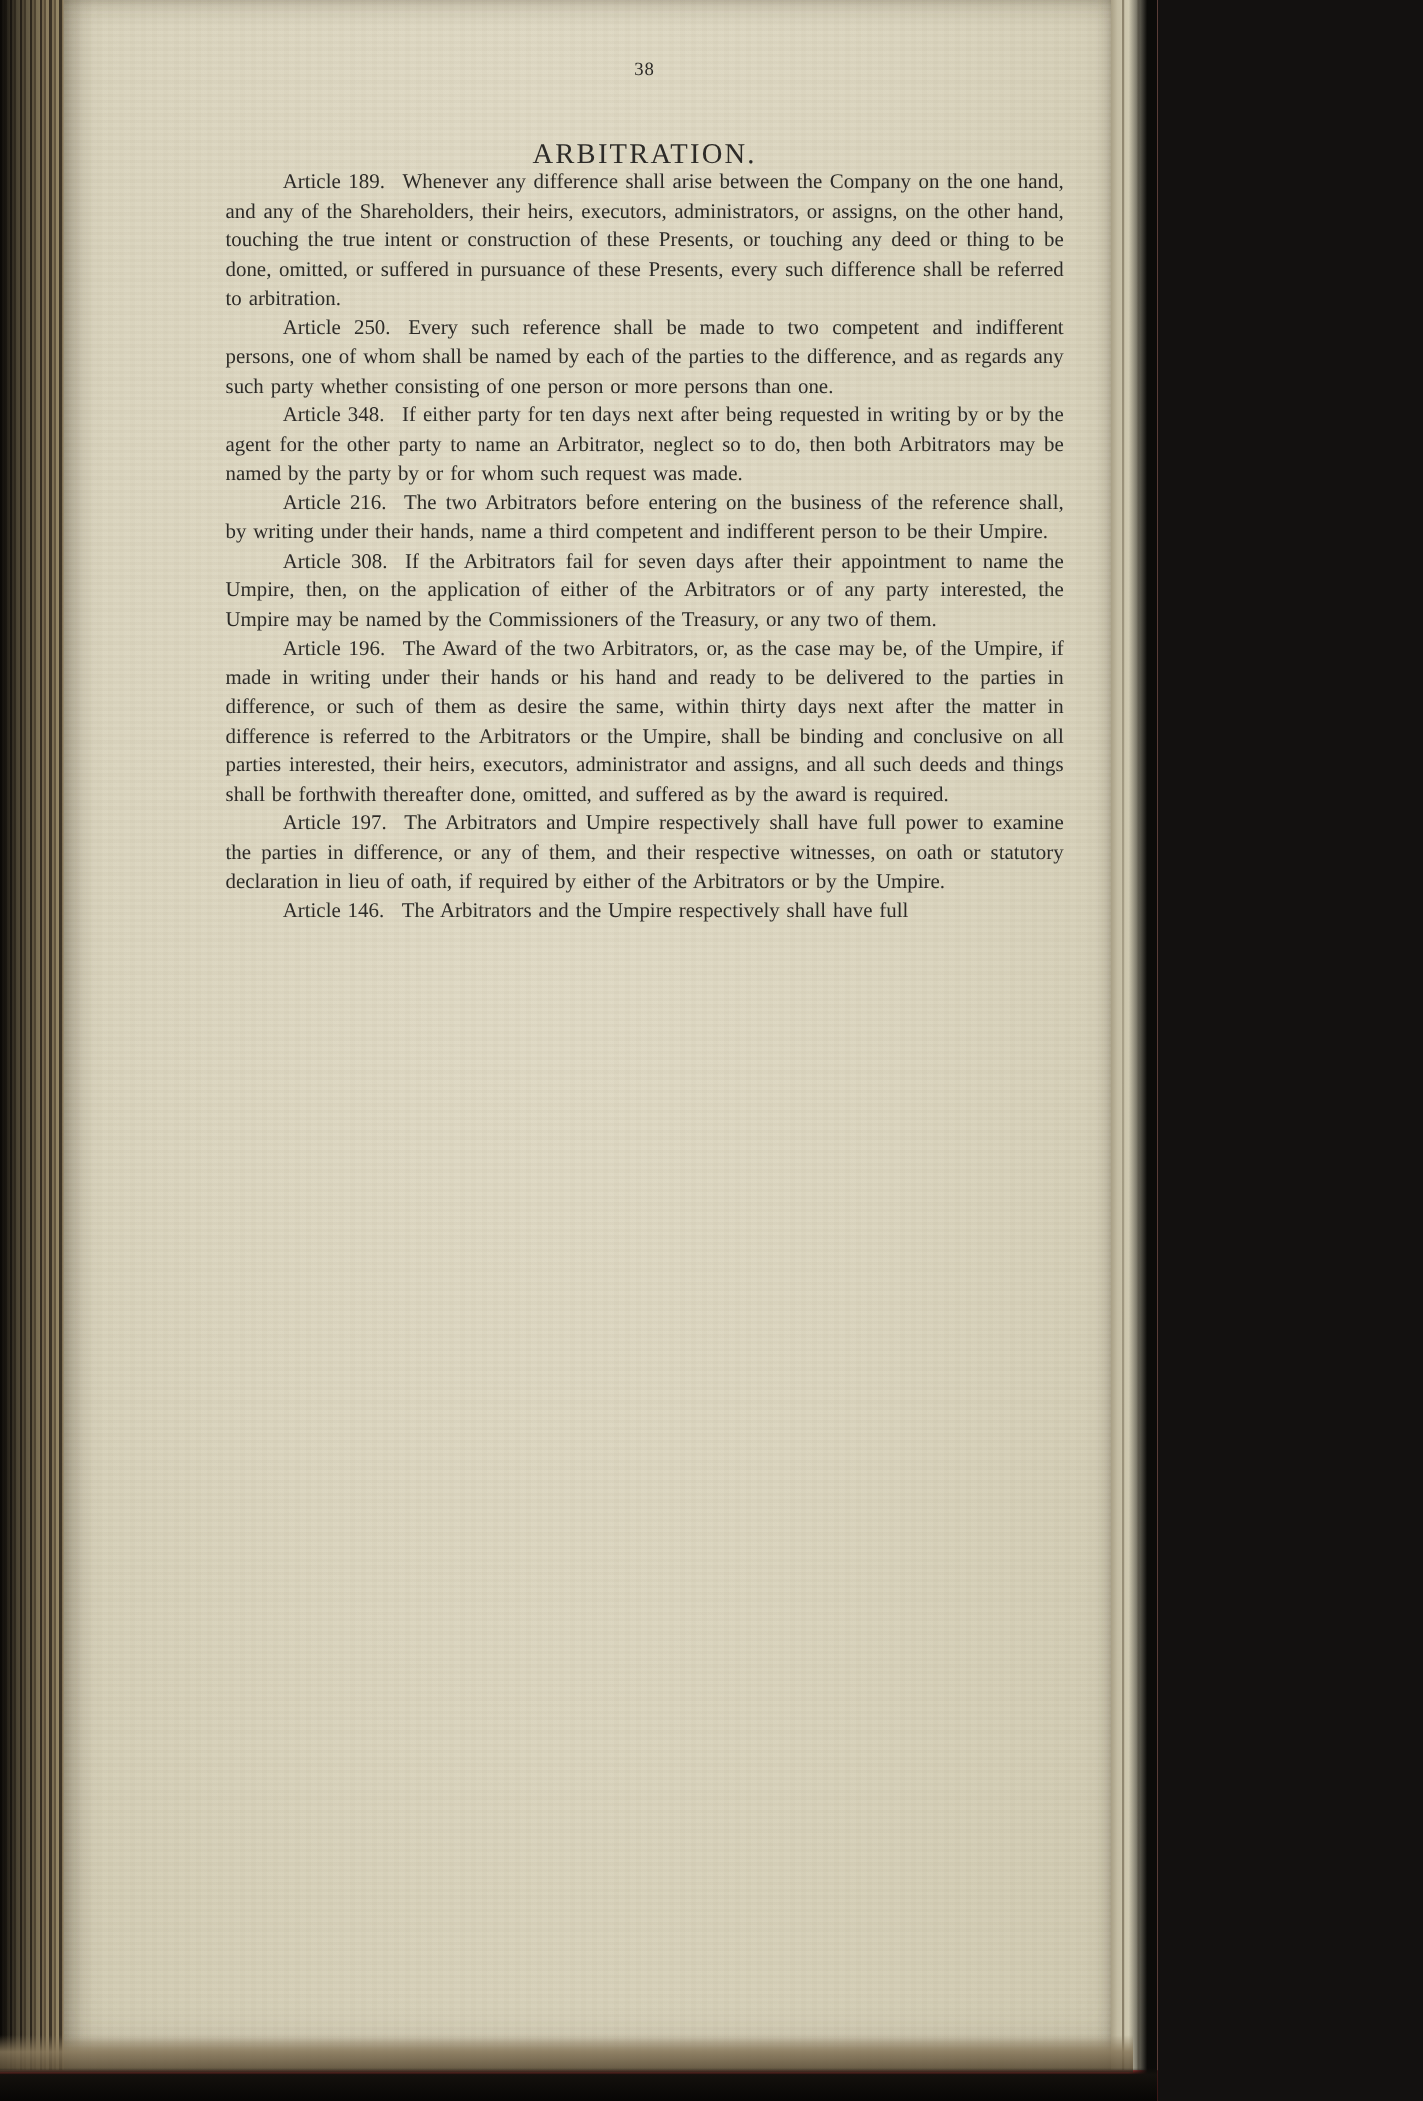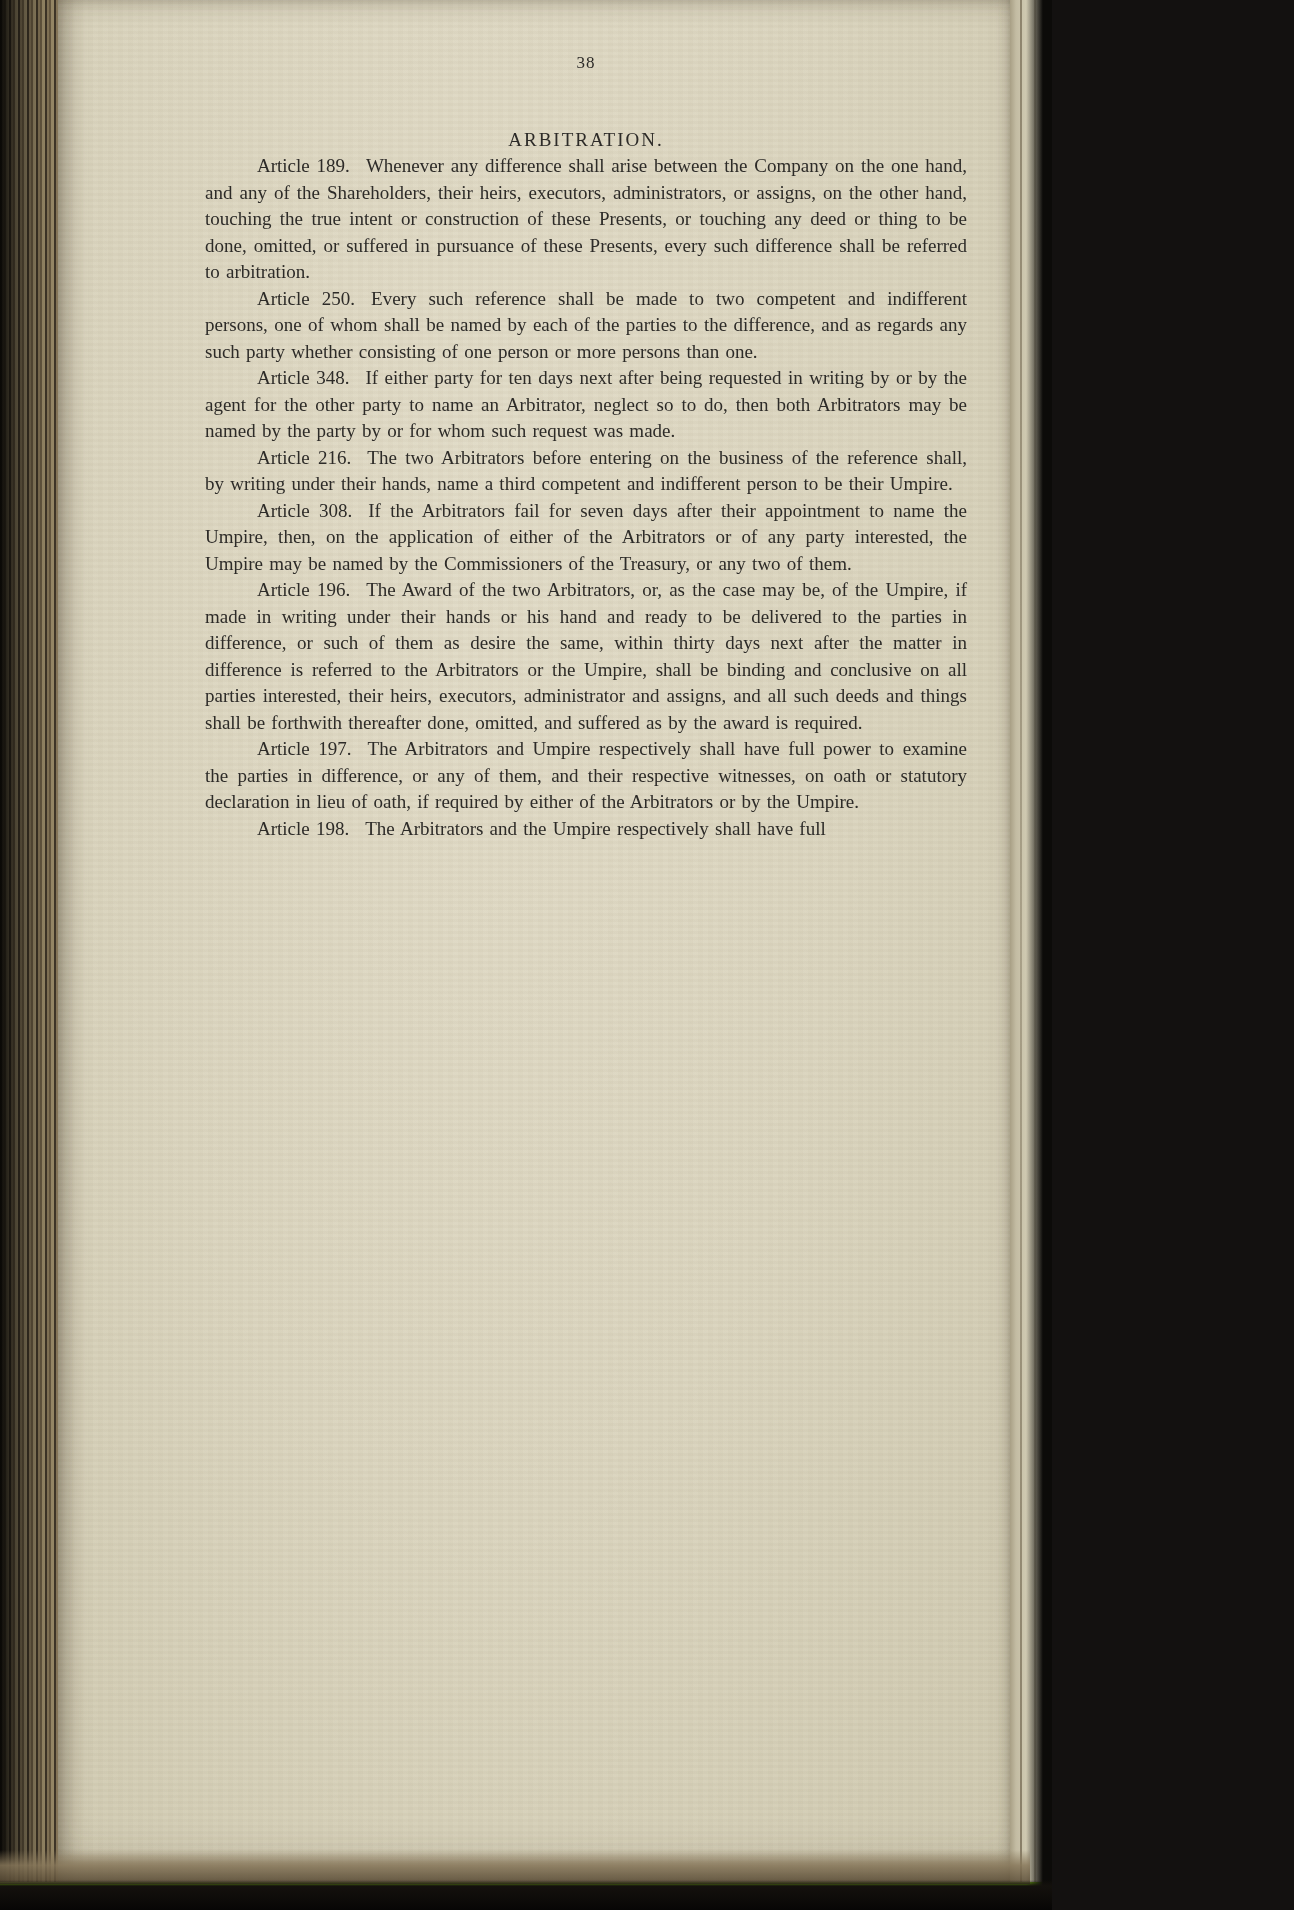--- a/index.html
+++ b/index.html
@@ -1,21 +1,21 @@
 <!DOCTYPE html>
 <html><head>
 <meta charset="utf-8">
 <style>
   html, body { margin: 0; padding: 0; background: #131110; }
   .scene {
     position: relative;
     width: 1052px;
     height: 1910px;
     overflow: hidden;
-    background: #84cc16;
+    background: #ef4444;
     font-family: "Liberation Serif", "DejaVu Serif", serif;
   }
 
   
   .binding {
     position: absolute;
     left: 0; top: 0;
     width: 100px;
     height: 1882px;
     background:
@@ -110,21 +110,21 @@
     letter-spacing: 1px;
   }
   .intro {
     margin: 34px 0 0 0;
     text-align: justify;
     word-spacing: 1.5px;
   }
   .heading {
     margin: 50px 0 0 0;
     text-align: center;
-    font-size: 19px;
+    font-size: 26px;
     font-weight: normal;
     letter-spacing: 2px;
   }
   .articles { }
   .article {
     margin: 0;
     text-indent: 52px;
     text-align: justify;
     word-spacing: 1.5px;
   }
@@ -157,18 +157,18 @@
     <h2 class="heading">ARBITRATION.</h2>
 
     <div class="articles">
       <p class="article"><span class="label">Article 189.</span><span>Whenever any difference shall arise between the Company on the one hand, and any of the Shareholders, their heirs, executors, administrators, or assigns, on the other hand, touching the true intent or construction of these Presents, or touching any deed or thing to be done, omitted, or suffered in pursuance of these Presents, every such difference shall be referred to arbitration.</span></p>
       <p class="article"><span class="label">Article 250.</span><span>Every such reference shall be made to two competent and indifferent persons, one of whom shall be named by each of the parties to the difference, and as regards any such party whether consisting of one person or more persons than one.</span></p>
       <p class="article"><span class="label">Article 348.</span><span>If either party for ten days next after being requested in writing by or by the agent for the other party to name an Arbitrator, neglect so to do, then both Arbitrators may be named by the party by or for whom such request was made.</span></p>
       <p class="article"><span class="label">Article 216.</span><span>The two Arbitrators before entering on the business of the reference shall, by writing under their hands, name a third competent and indifferent person to be their Umpire.</span></p>
       <p class="article"><span class="label">Article 308.</span><span>If the Arbitrators fail for seven days after their appointment to name the Umpire, then, on the application of either of the Arbitrators or of any party interested, the Umpire may be named by the Commissioners of the Treasury, or any two of them.</span></p>
       <p class="article"><span class="label">Article 196.</span><span>The Award of the two Arbitrators, or, as the case may be, of the Umpire, if made in writing under their hands or his hand and ready to be delivered to the parties in difference, or such of them as desire the same, within thirty days next after the matter in difference is referred to the Arbitrators or the Umpire, shall be binding and conclusive on all parties interested, their heirs, executors, administrator and assigns, and all such deeds and things shall be forthwith thereafter done, omitted, and suffered as by the award is required.</span></p>
       <p class="article"><span class="label">Article 197.</span><span>The Arbitrators and Umpire respectively shall have full power to examine the parties in difference, or any of them, and their respective witnesses, on oath or statutory declaration in lieu of oath, if required by either of the Arbitrators or by the Umpire.</span></p>
-      <p class="article"><span class="label">Article 198.</span><span>The Arbitrators and the Umpire respectively shall have full</span></p>
+      <p class="article"><span class="label">Article 146.</span><span>The Arbitrators and the Umpire respectively shall have full</span></p>
     </div>
 
   </div>
 
 </div>
 
 </body></html>

